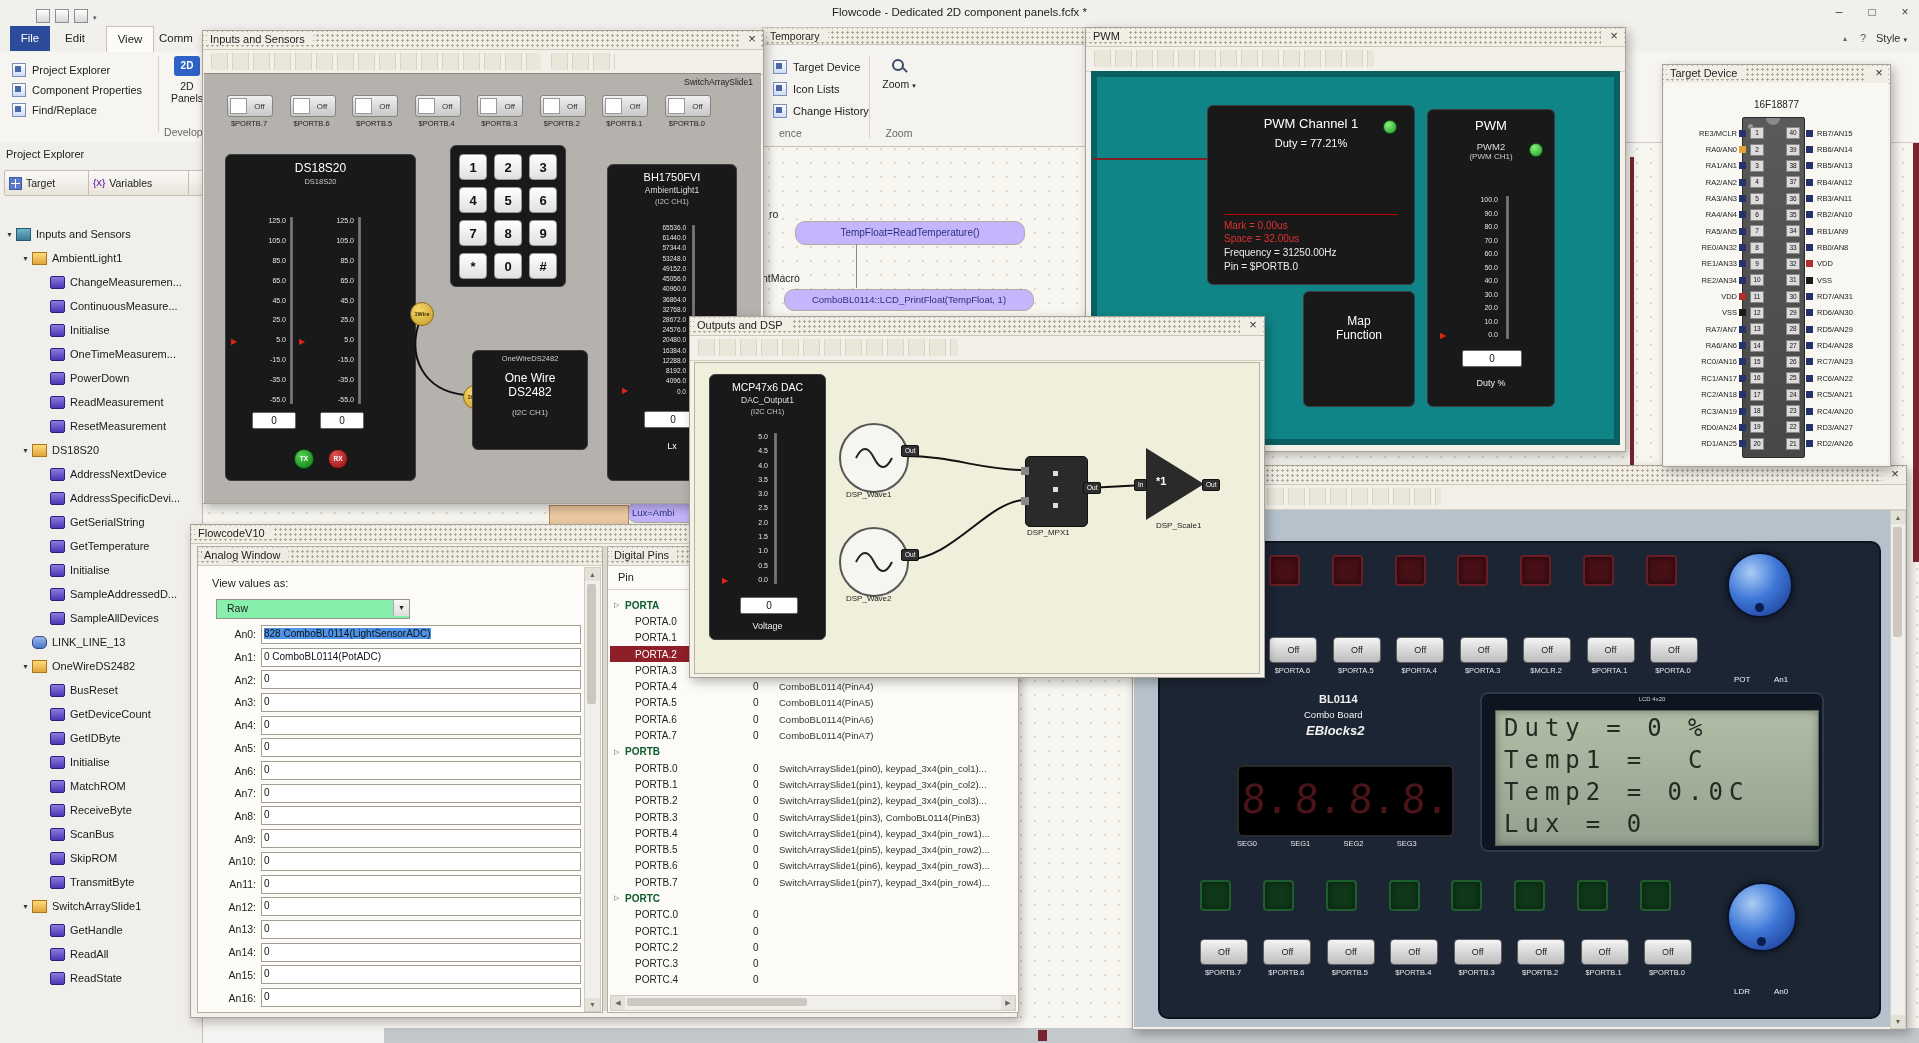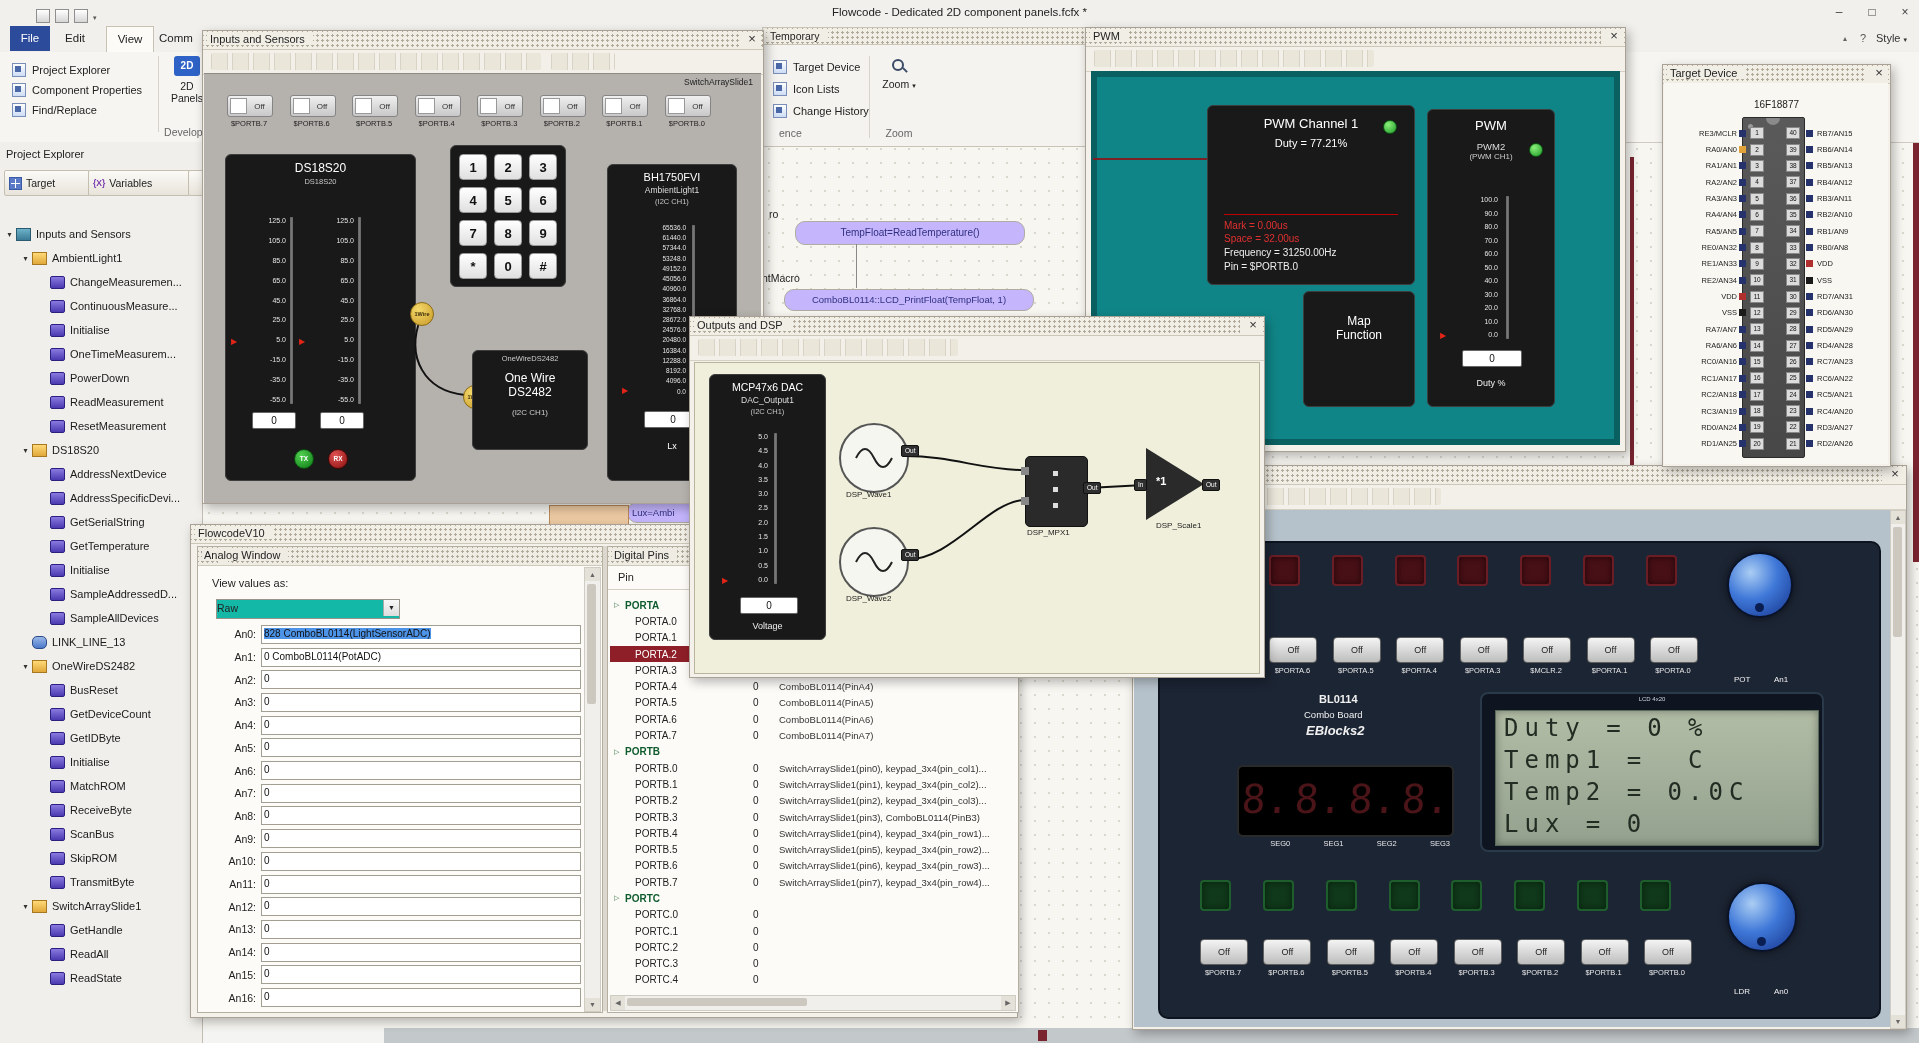--- a/index.html
+++ b/index.html
@@ -69,21 +69,21 @@
 .pmid{width:22px;flex:none}
 .plab-r{flex:1;text-align:left;white-space:nowrap}
 .sq-orange{background:#e2a23a}.sq-red{background:#b03030}.sq-black{background:#1a1a1a}
 
 .ph{position:relative;height:18px;background:#efece4;border-bottom:1px solid #cfc9bb;background-image:radial-gradient(circle,#b1aa9a 1px,transparent 1.4px);background-size:5px 5px;background-position:2px 7px}
 .ph .t{position:absolute;left:4px;top:2px;font-size:11px;background:#efece4;padding:0 8px 0 2px}
 .arow{display:flex;align-items:center;height:24.2px}
 .alab{width:56px;text-align:right;padding-right:5px;font-size:10.5px;color:#222}
 .abox{width:316px;height:17px;background:#fff;border:1px solid #a39e92;font-size:10px;line-height:16px;padding-left:2px;color:#111;white-space:nowrap;overflow:hidden}
 .sel{background:#4d94e8}
-.dd{position:absolute;border:1px solid #98948a;background:#14b8a6;font-size:10.5px;line-height:16px;padding-left:0}
+.dd{position:absolute;border:1px solid #98948a;background:#86efac;font-size:10.5px;line-height:16px;padding-left:10px}
 .dda{position:absolute;right:0;top:0;width:15px;height:16px;background:linear-gradient(#f8f8f8,#ddd);border-left:1px solid #aaa;text-align:center;font-size:7px;line-height:16px}
 .drow{display:flex;align-items:center;height:16.3px;font-size:10px;color:#222;padding-left:4px;white-space:nowrap}
 .darr{width:11px;font-size:7px;color:#2a6a3a;flex:none}
 .dname{width:118px;flex:none}
 .drow:not(.group) .dname{padding-left:10px}
 .group .dname{font-weight:bold;color:#0e5c2e}
 .dval{width:26px;flex:none}
 .ddesc{flex:1;overflow:hidden;font-size:9.5px;color:#333}
 .selred{background:#8e1f28;color:#fff}
 .selred .dname{color:#fff}
@@ -95,21 +95,21 @@
 .led{width:27px;height:27px;border-radius:4px}
 .led.red{background:#471016;border:2px solid #6b1d26;box-shadow:inset 0 0 6px #20070a}
 .led.green{background:#10381a;border:2px solid #1e5e2c;box-shadow:inset 0 0 6px #071f0d}
 .bswitch{width:46px;height:24px;border-radius:4px;background:linear-gradient(#f4f4f4,#bdbdbd);border:1px solid #5f5f5f;color:#222;font-size:9px;display:flex;align-items:center;justify-content:center}
 .bpin{color:#e8e8e8;font-size:7.5px;text-align:center;margin-top:3px}
 .knob{position:absolute;border-radius:50%;background:radial-gradient(circle at 35% 30%,#aacdf4 0%,#3f78d8 45%,#14328a 100%);border:2px solid #0a1228;box-shadow:0 0 8px rgba(0,0,0,.55)}
 .kdot{position:absolute;width:9px;height:9px;border-radius:50%;background:#0a1e52;left:50%;margin-left:-5px;bottom:4px}
 .blab{position:absolute;color:#f0f0f0;font-size:8px}
 .seg7{position:absolute;background:#000;border:2px solid #2a2a2a;border-radius:6px;display:flex}
 .segd{flex:1;text-align:center;font-family:"DejaVu Sans Mono",monospace;font-size:40px;line-height:64px;color:#4a1418;transform:skewX(-4deg)}
-.segl{flex:1;text-align:right;color:#e8e8e8;font-size:7.5px}
+.segl{flex:1;text-align:left;color:#e8e8e8;font-size:7.5px}
 .lcd{position:absolute;background:#0e1520;border:2px solid #2a3a4a;border-radius:8px}
 .lcdtitle{position:absolute;left:0;right:0;top:2px;text-align:center;color:#cfd6dd;font-size:6px}
 .lcdscreen{position:absolute;left:13px;top:16px;width:314px;height:132px;background:linear-gradient(#b2bda6,#93a18e);border:1px solid #5a6a5a;box-shadow:inset 0 0 8px rgba(0,0,0,.35);padding:2px 0 0 8px;overflow:hidden}
 .lcdline{font-family:"DejaVu Sans Mono",monospace;font-weight:normal;font-size:24px;letter-spacing:6px;height:32px;line-height:30px;color:#222c22;white-space:pre}
 
 .wavec{position:absolute;width:66px;height:66px;border-radius:50%;background:#f6f6f0;border:2px solid #555;display:flex;align-items:center;justify-content:center}
 .tab{position:absolute;background:#2f2f2f;color:#fff;font-size:6.5px;line-height:10px;padding:0 3px;border-radius:2px;border:1px solid #111}
 .dsplabel{position:absolute;font-size:8px;color:#222;white-space:nowrap}
 
 .mag{position:relative;width:16px;height:16px;display:inline-block}

